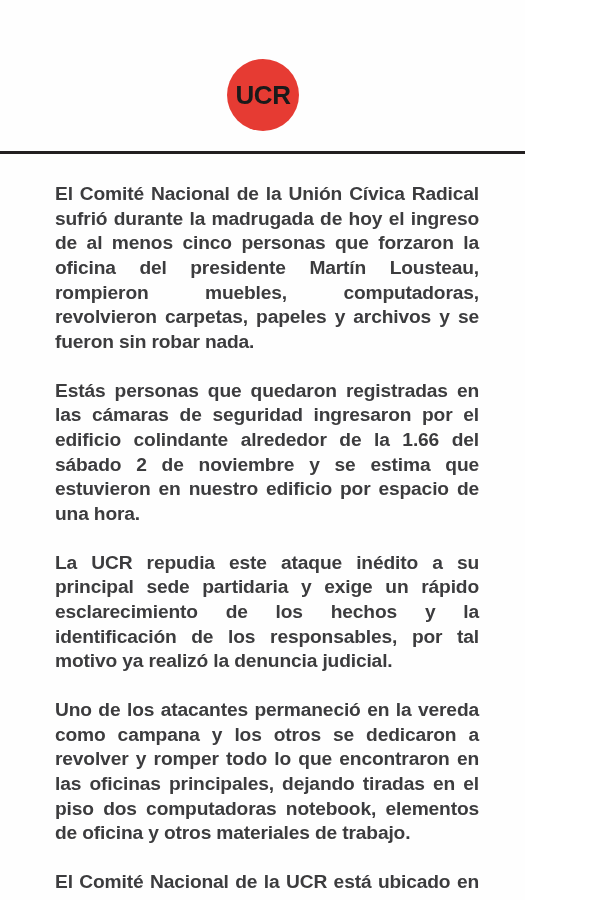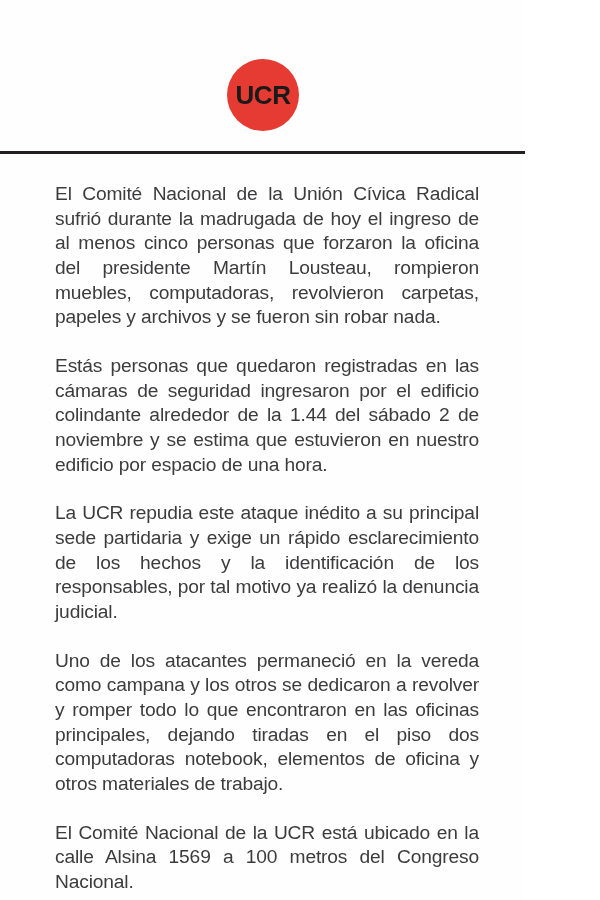--- a/index.html
+++ b/index.html
@@ -62,21 +62,21 @@
   }
 
   .para {
     margin: 0 0 24px 0;
     text-align: justify;
     text-justify: inter-word;
     color: #3c3c3e;
     font-size: 19.2px;
     line-height: 1.285;
     letter-spacing: -0.15px;
-    font-weight: 400;
+    font-weight: 700;
     -webkit-font-smoothing: antialiased;
   }
 
   .para:last-of-type {
     margin-bottom: 0;
   }
 
   .signoff {
     margin: 0;
     margin-top: 38px;
@@ -101,20 +101,20 @@
       </svg>
     </div>
   </div>
 
   <div class="divider-wrap">
     <div class="divider"></div>
   </div>
 
   <div class="content">
     <p class="para">El Comité Nacional de la Unión Cívica Radical sufrió durante la madrugada de hoy el ingreso de al menos cinco personas que forzaron la oficina del presidente Martín Lousteau, rompieron muebles, computadoras, revolvieron carpetas, papeles y archivos y se fueron sin robar nada.</p>
-    <p class="para">Estás personas que quedaron registradas en las cámaras de seguridad ingresaron por el edificio colindante alrededor de la 1.44 del sábado 2 de noviembre y se estima que estuvieron en nuestro edificio por espacio de una hora.</p>
+    <p class="para">Estás personas que quedaron registradas en las cámaras de seguridad ingresaron por el edificio colindante alrededor de la 1.66 del sábado 2 de noviembre y se estima que estuvieron en nuestro edificio por espacio de una hora.</p>
     <p class="para">La UCR repudia este ataque inédito a su principal sede partidaria y exige un rápido esclarecimiento de los hechos y la identificación de los responsables, por tal motivo ya realizó la denuncia judicial.</p>
     <p class="para">Uno de los atacantes permaneció en la vereda como campana y los otros se dedicaron a revolver y romper todo lo que encontraron en las oficinas principales, dejando tiradas en el piso dos computadoras notebook, elementos de oficina y otros materiales de trabajo.</p>
     <p class="para">El Comité Nacional de la UCR está ubicado en la calle Alsina 1569 a 100 metros del Congreso Nacional.</p>
     <p class="signoff">Buenos Aires, 2 de noviembre de 2024.-</p>
   </div>
 
 </div>
 
 </body></html>

